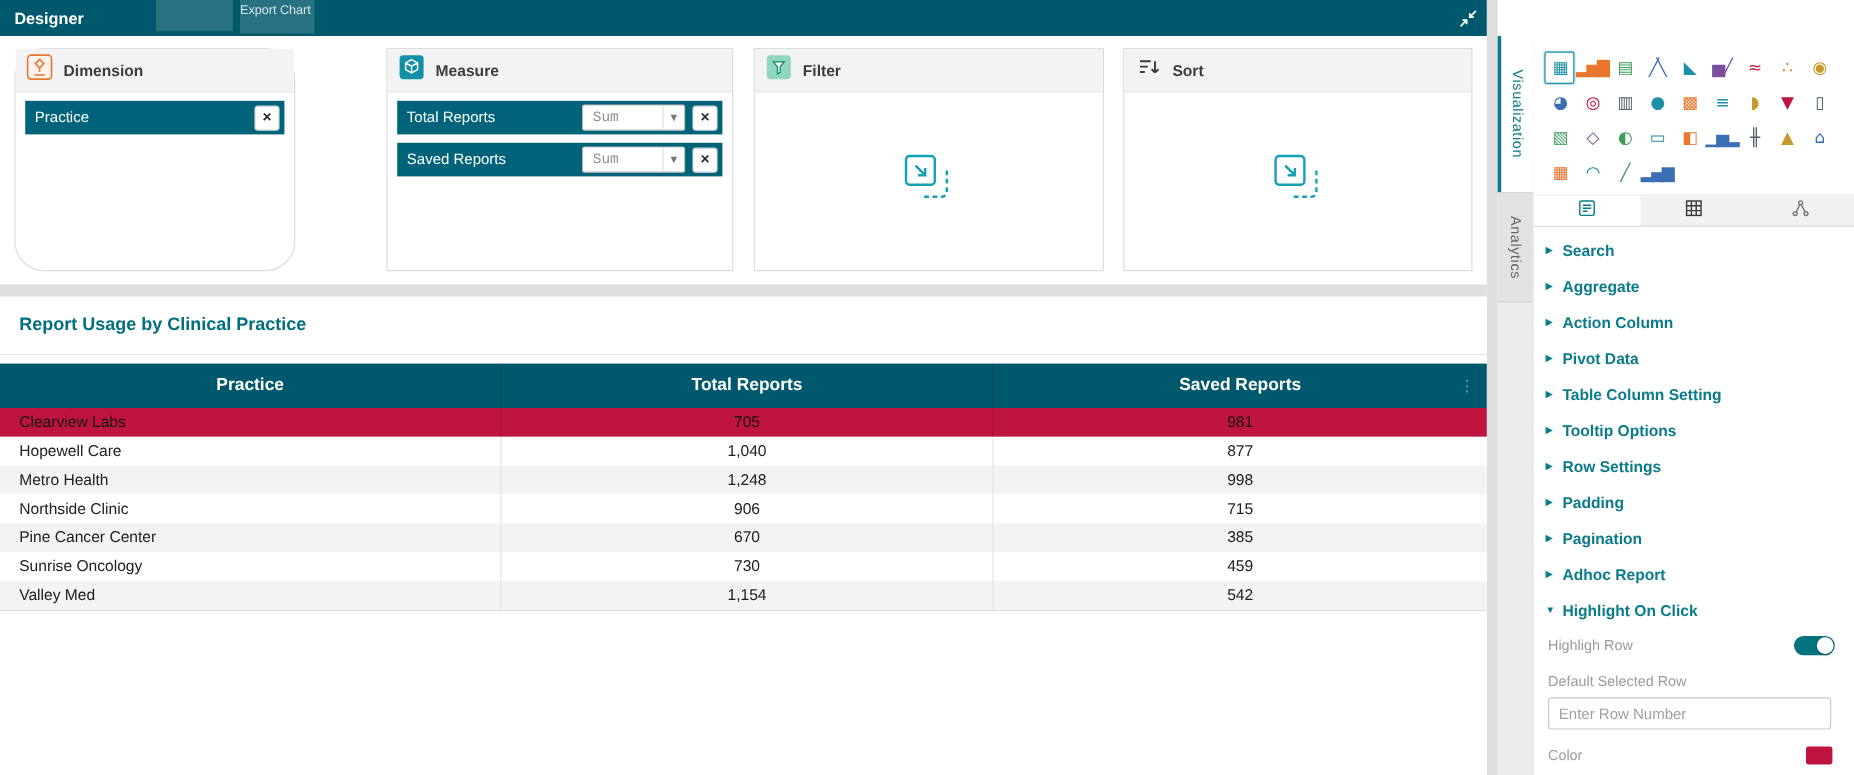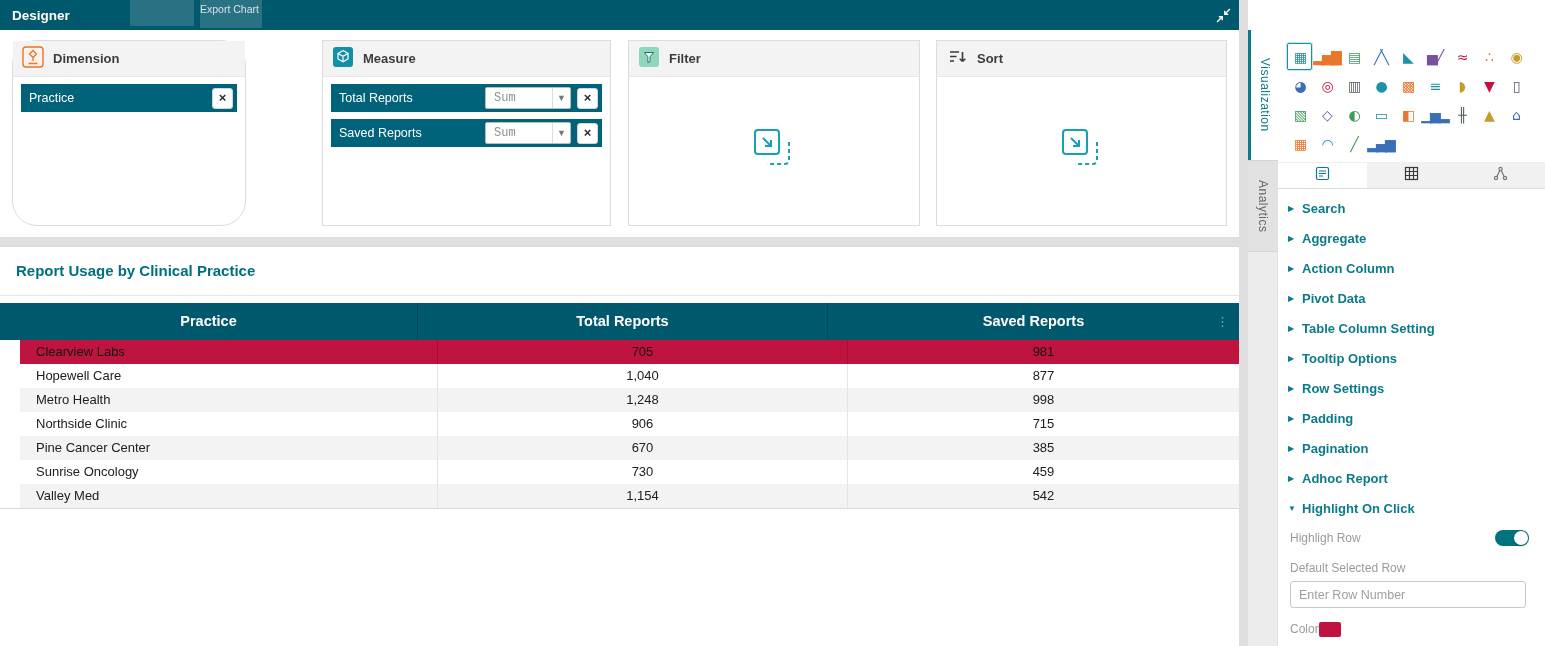--- a/index.html
+++ b/index.html
@@ -48,21 +48,21 @@
   .report-title-bar { height:49px; border-bottom:1px solid #e6e6e6; }
   .report-title { font-size:15px; font-weight:bold; color:#00707e; padding:15px 0 0 16px; display:inline-block; }
   #table { margin-top:7px; }
   #tableHeader { display:flex; height:37px; background:#00586d; position:relative; }
   .th { line-height:37px; color:#fff; font-size:14.5px; font-weight:bold; text-align:center; }
   .th.c0 { width:418px; border-right:1px solid rgba(0,0,0,0.18); }
   .th.c1 { width:410px; border-right:1px solid rgba(0,0,0,0.18); }
   .th.c2 { flex:1; }
   .col-menu { position:absolute; right:10px; top:0; line-height:37px; color:rgba(255,255,255,0.45); font-size:13px; cursor:pointer; }
   #tableBody { border-bottom:1px solid #d9d9d9; }
-  .tr { display:flex; height:24px; background:#fff; cursor:pointer;margin-left:20px; }
+  .tr { display:flex; height:24px; background:#fff; cursor:pointer; }
   .tr.even { background:#f3f3f3; }
   .td { line-height:24px; font-size:13px; color:#202020; overflow:hidden; white-space:nowrap; }
   .td.c0 { width:418px; border-right:1px solid #e4e4e4; padding-left:16px; }
   .td.c1 { width:410px; border-right:1px solid #e4e4e4; text-align:center; }
   .td.c2 { flex:1; text-align:center; }
   .tr.hl .td { color:#141414; border-right-color:rgba(0,0,0,0.15); }
 
   
   #side-strip { position:absolute; left:0; top:30px; width:30px; height:616px; background:#ececec; border-right:1px solid #e2e2e2; }
   .side-tab { width:30px; display:flex; align-items:center; justify-content:center; cursor:pointer; }
@@ -90,21 +90,21 @@
   .hl-label, .sub-label { color:#9b9b9b; font-size:12px; }
   .sub-label { display:block; padding:8px 0 4px 12px; }
   .toggle { width:34px; height:16px; border-radius:9px; background:#bbb; position:relative; cursor:pointer; }
   .toggle.on { background:#00737f; }
   .toggle::after { content:''; position:absolute; width:14px; height:14px; border-radius:50%;
     background:#fff; top:1px; left:1px; box-shadow:0 1px 2px rgba(0,0,0,0.35); }
   .toggle.on::after { left:19px; }
   .row-input { margin:2px 0 0 12px; width:236px; height:27px; border:1px solid #c9c9c9; border-radius:3px;
     padding:0 8px; font-size:12.5px; color:#444; font-family:"Liberation Sans",sans-serif; }
   .row-input::placeholder { color:#a0a0a0; }
-  .color-row { display:flex; align-items:center; height:34px; padding:0 18px 0 12px; margin-top:4px; }
+  .color-row { display:flex; align-items:center; justify-content:space-between; height:34px; padding:0 18px 0 12px; margin-top:4px; }
   .swatch { width:22px; height:15px; border-radius:2px; cursor:pointer; }
 </style>
 </head>
 <body>
 
 <div id="designer" class="panel">
   <div class="panel-header">
     <span class="panel-title">Designer</span>
     <div id="ghost-left" class="ghost"></div>
     <div id="ghost-right" class="ghost">Export Chart</div>

